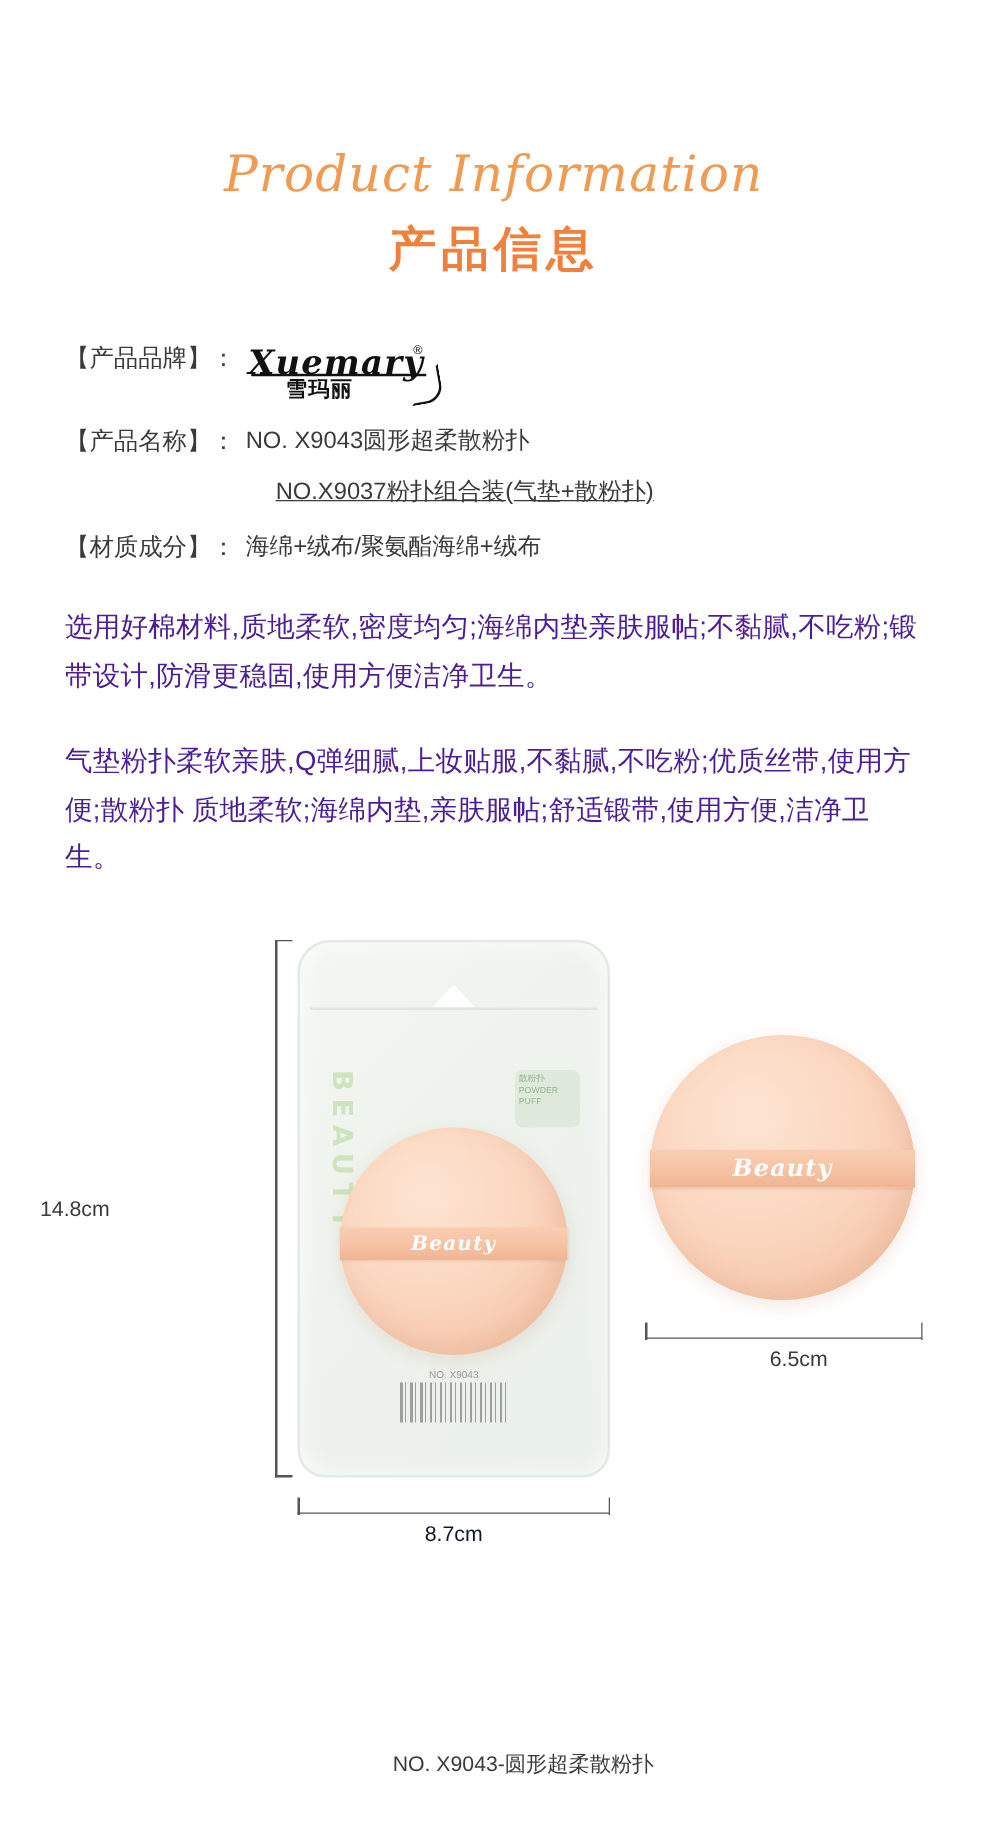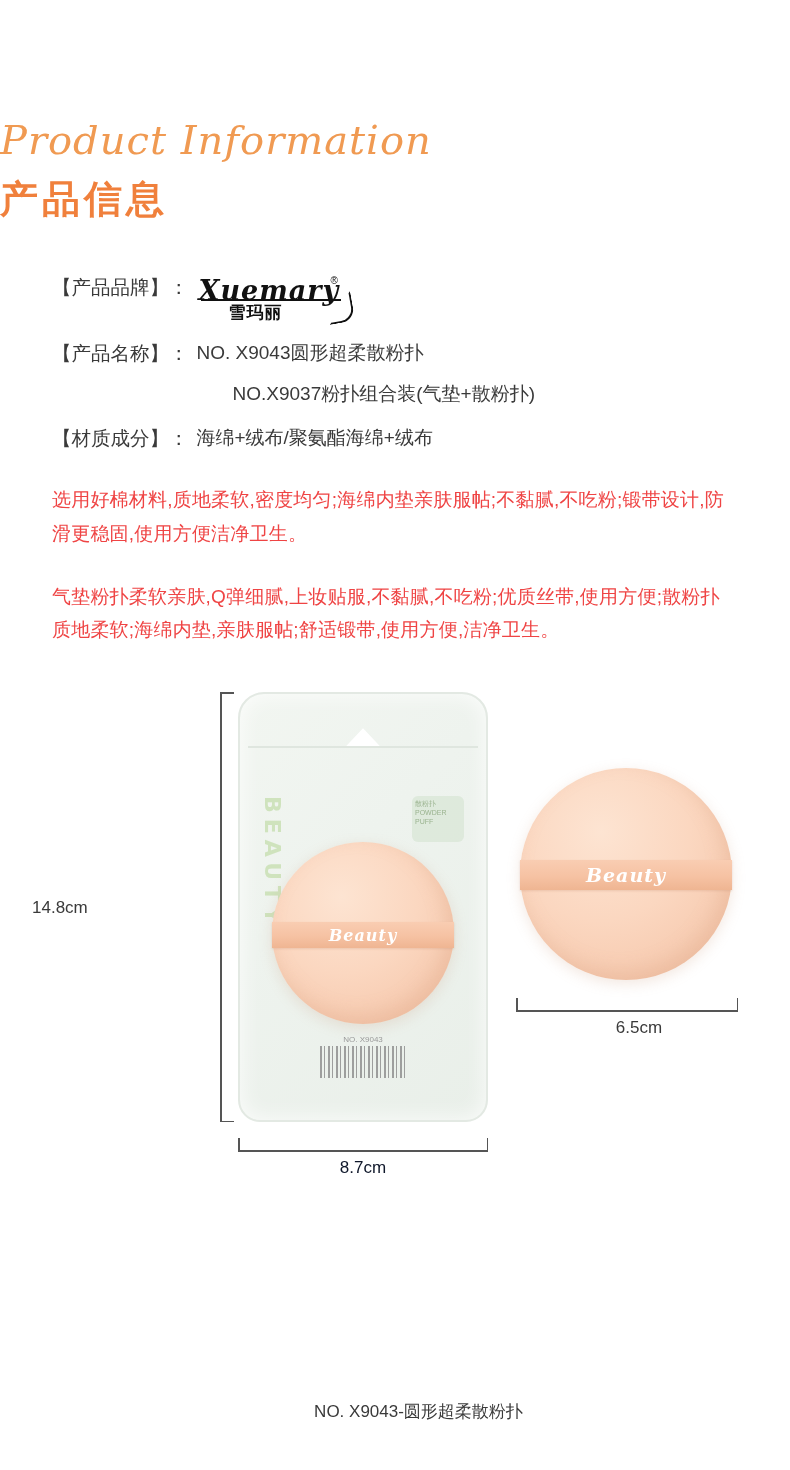--- a/index.html
+++ b/index.html
@@ -11,20 +11,21 @@
     height: 1470px;
     background: #ffffff;
     font-family: "Liberation Sans", sans-serif;
     color: #333333;
     position: relative;
     overflow: hidden;
   }
 
   
   .header {
+    text-align: center;
     padding-top: 118px;
   }
   .header-script {
     font-family: "DejaVu Serif", serif;
     font-style: italic;
     font-size: 40px;
     color: #f09a52;
     letter-spacing: 1px;
     line-height: 1.1;
     font-weight: 400;
@@ -57,21 +58,22 @@
     font-size: 19.5px;
   }
   .spec-value {
     color: #3a3a3a;
     margin-left: 8px;
     font-size: 19px;
   }
   .spec-value .line2 {
     display: block;
     margin-top: 12px;
-    margin-left: 36px;
+    margin-left: 24px;
+    text-decoration: underline;
   }
 
   
   .brand-logo {
     margin-left: 10px;
     position: relative;
     width: 160px;
     height: 50px;
     flex: 0 0 auto;
   }
@@ -127,22 +129,22 @@
   
   .section {
     margin-top: 30px;
   }
   .section-title {
     font-size: 19.5px;
     color: #3a3a3a;
     margin-bottom: 14px;
   }
   .section-body {
-    font-size: 19px;
-    color: #ef4444;
+    font-size: 22px;
+    color: #4c1d95;
     line-height: 1.75;
     letter-spacing: 0.2px;
   }
 
   
   .photo-area {
     position: relative;
     margin-top: 36px;
     height: 520px;
   }

